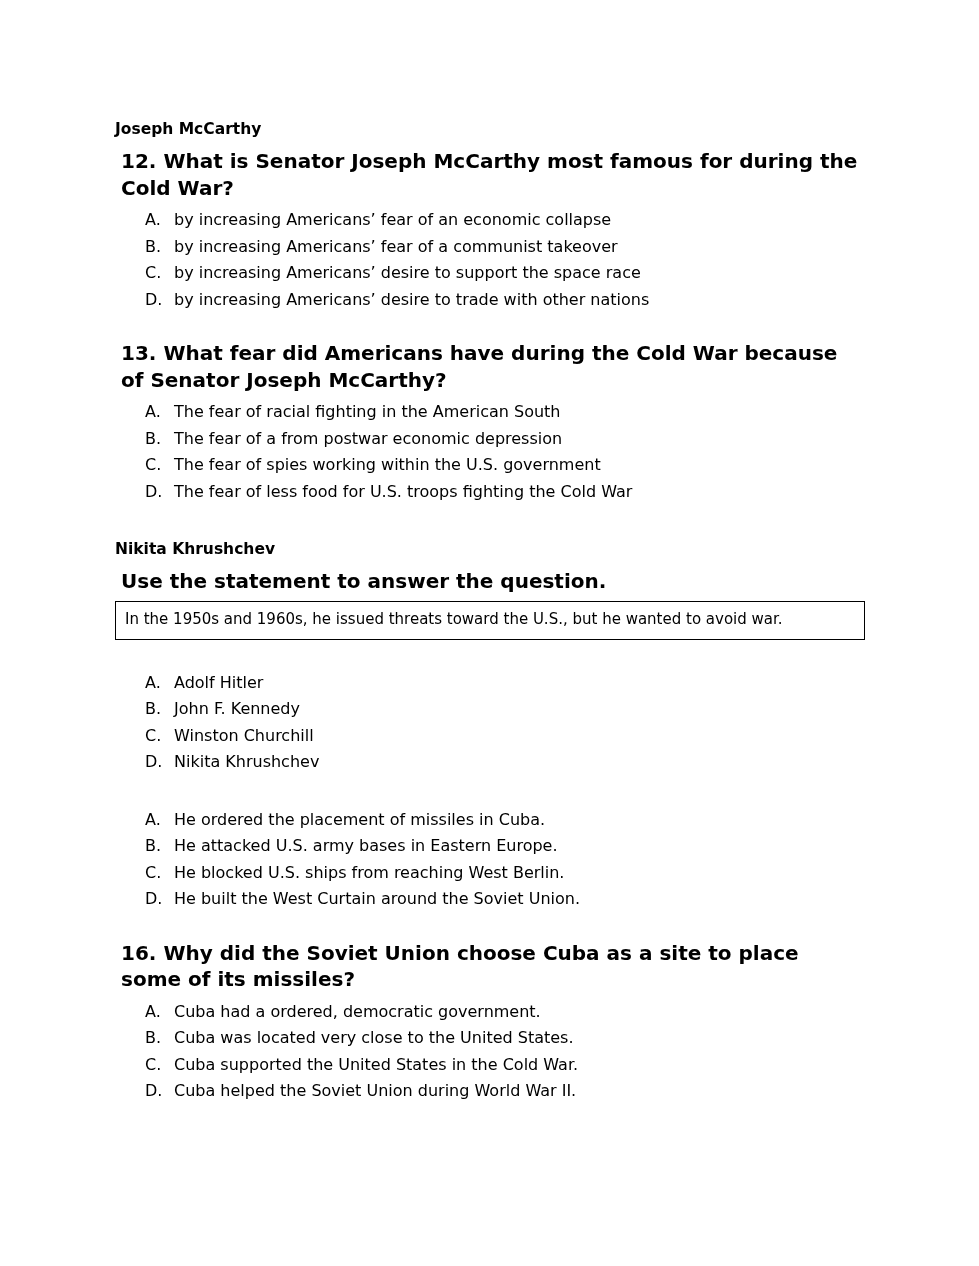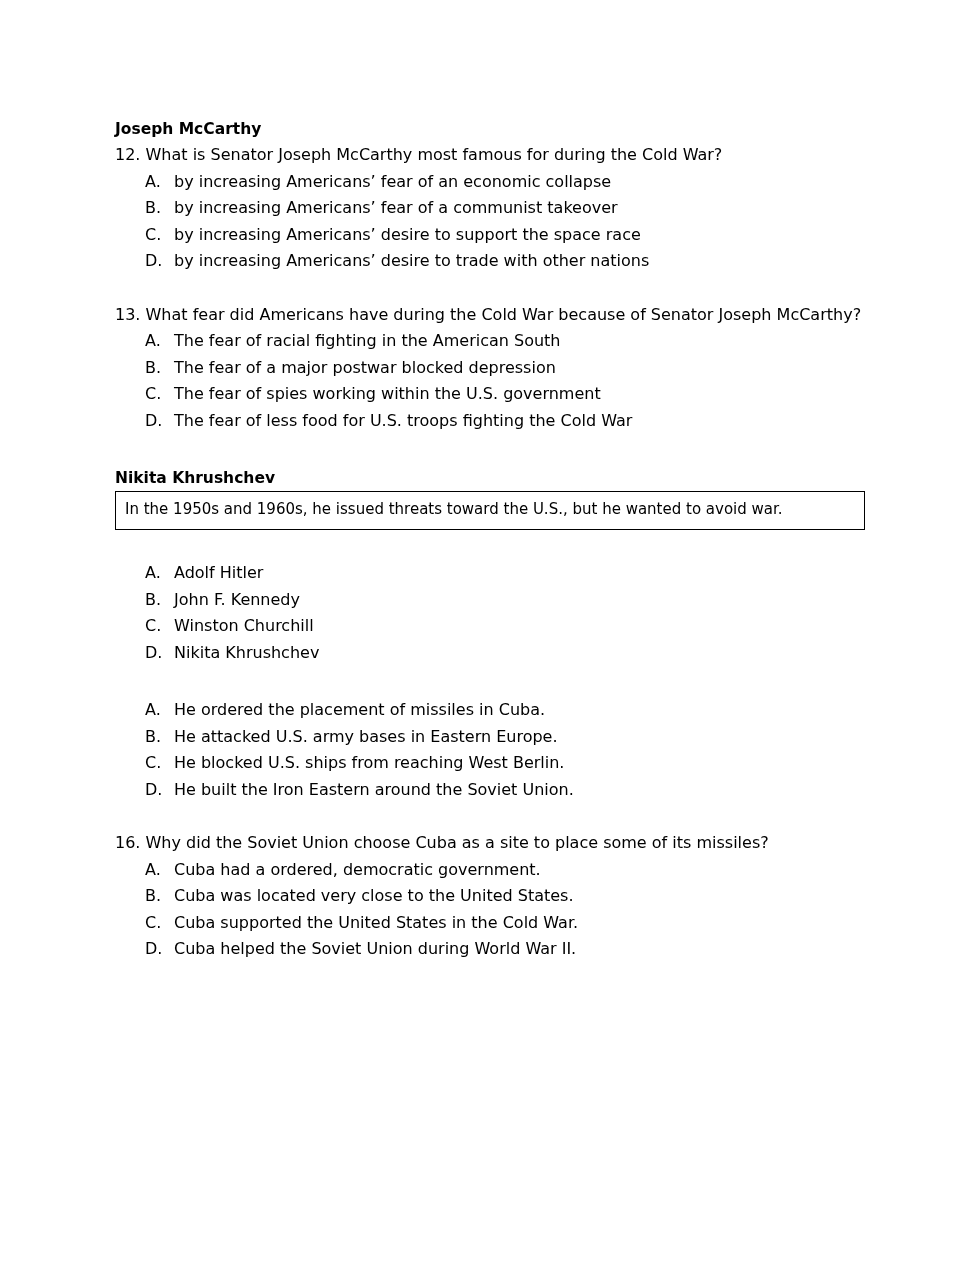--- a/index.html
+++ b/index.html
@@ -18,23 +18,24 @@
     padding: 116px 114px 40px 115px;
   }
   .section + .section { margin-top: 31px; }
   .heading {
     margin: 0;
     font-size: 15.5px;
     font-weight: bold;
     line-height: 26px;
   }
   .q-text, .instruction {
-    margin: 0;
-    font-size: 16px;
+    margin: 6px;
+    font-size: 20px;
     line-height: 26.5px;
+    font-weight: bold;
   }
   .choices { margin: 0 0 0 30px; }
   .choice {
     display: flex;
     font-size: 16px;
     line-height: 26.5px;
   }
   .choice .letter {
     flex: 0 0 29px;
     width: 29px;
@@ -82,36 +83,37 @@
 
     <div class="question mt-question">
       <p class="q-text"><span>13.</span> <span>What fear did Americans have during the Cold War because of Senator Joseph McCarthy?</span></p>
       <div class="choices">
         <div class="choice">
             <span class="letter">A.</span>
             <span class="ctext">The fear of racial fighting in the American South</span>
           </div>
         <div class="choice">
             <span class="letter">B.</span>
-            <span class="ctext">The fear of a major postwar blocked depression</span>
+            <span class="ctext">The fear of a from postwar economic depression</span>
           </div>
         <div class="choice">
             <span class="letter">C.</span>
             <span class="ctext">The fear of spies working within the U.S. government</span>
           </div>
         <div class="choice">
             <span class="letter">D.</span>
             <span class="ctext">The fear of less food for U.S. troops fighting the Cold War</span>
           </div>
       </div>
     </div>
   </div>
 
   <div class="section">
     <h3 class="heading">Nikita Khrushchev</h3>
+    <p class="instruction">Use the statement to answer the question.</p>
     <div class="statement-box">In the 1950s and 1960s, he issued threats toward the U.S., but he wanted to avoid war.</div>
 
     <div class="question mt-after-box">
       <div class="choices">
         <div class="choice">
             <span class="letter">A.</span>
             <span class="ctext">Adolf Hitler</span>
           </div>
         <div class="choice">
             <span class="letter">B.</span>
@@ -140,21 +142,21 @@
         <div class="choice">
             <span class="letter">B.</span>
             <span class="ctext">He attacked U.S. army bases in Eastern Europe.</span>
           </div>
         <div class="choice">
             <span class="letter">C.</span>
             <span class="ctext">He blocked U.S. ships from reaching West Berlin.</span>
           </div>
         <div class="choice">
             <span class="letter">D.</span>
-            <span class="ctext">He built the Iron Eastern around the Soviet Union.</span>
+            <span class="ctext">He built the West Curtain around the Soviet Union.</span>
           </div>
       </div>
     </div>
 
     <div class="question mt-question">
       <p class="q-text"><span>16.</span> <span>Why did the Soviet Union choose Cuba as a site to place some of its missiles?</span></p>
       <div class="choices">
         <div class="choice">
             <span class="letter">A.</span>
             <span class="ctext">Cuba had a ordered, democratic government.</span>

